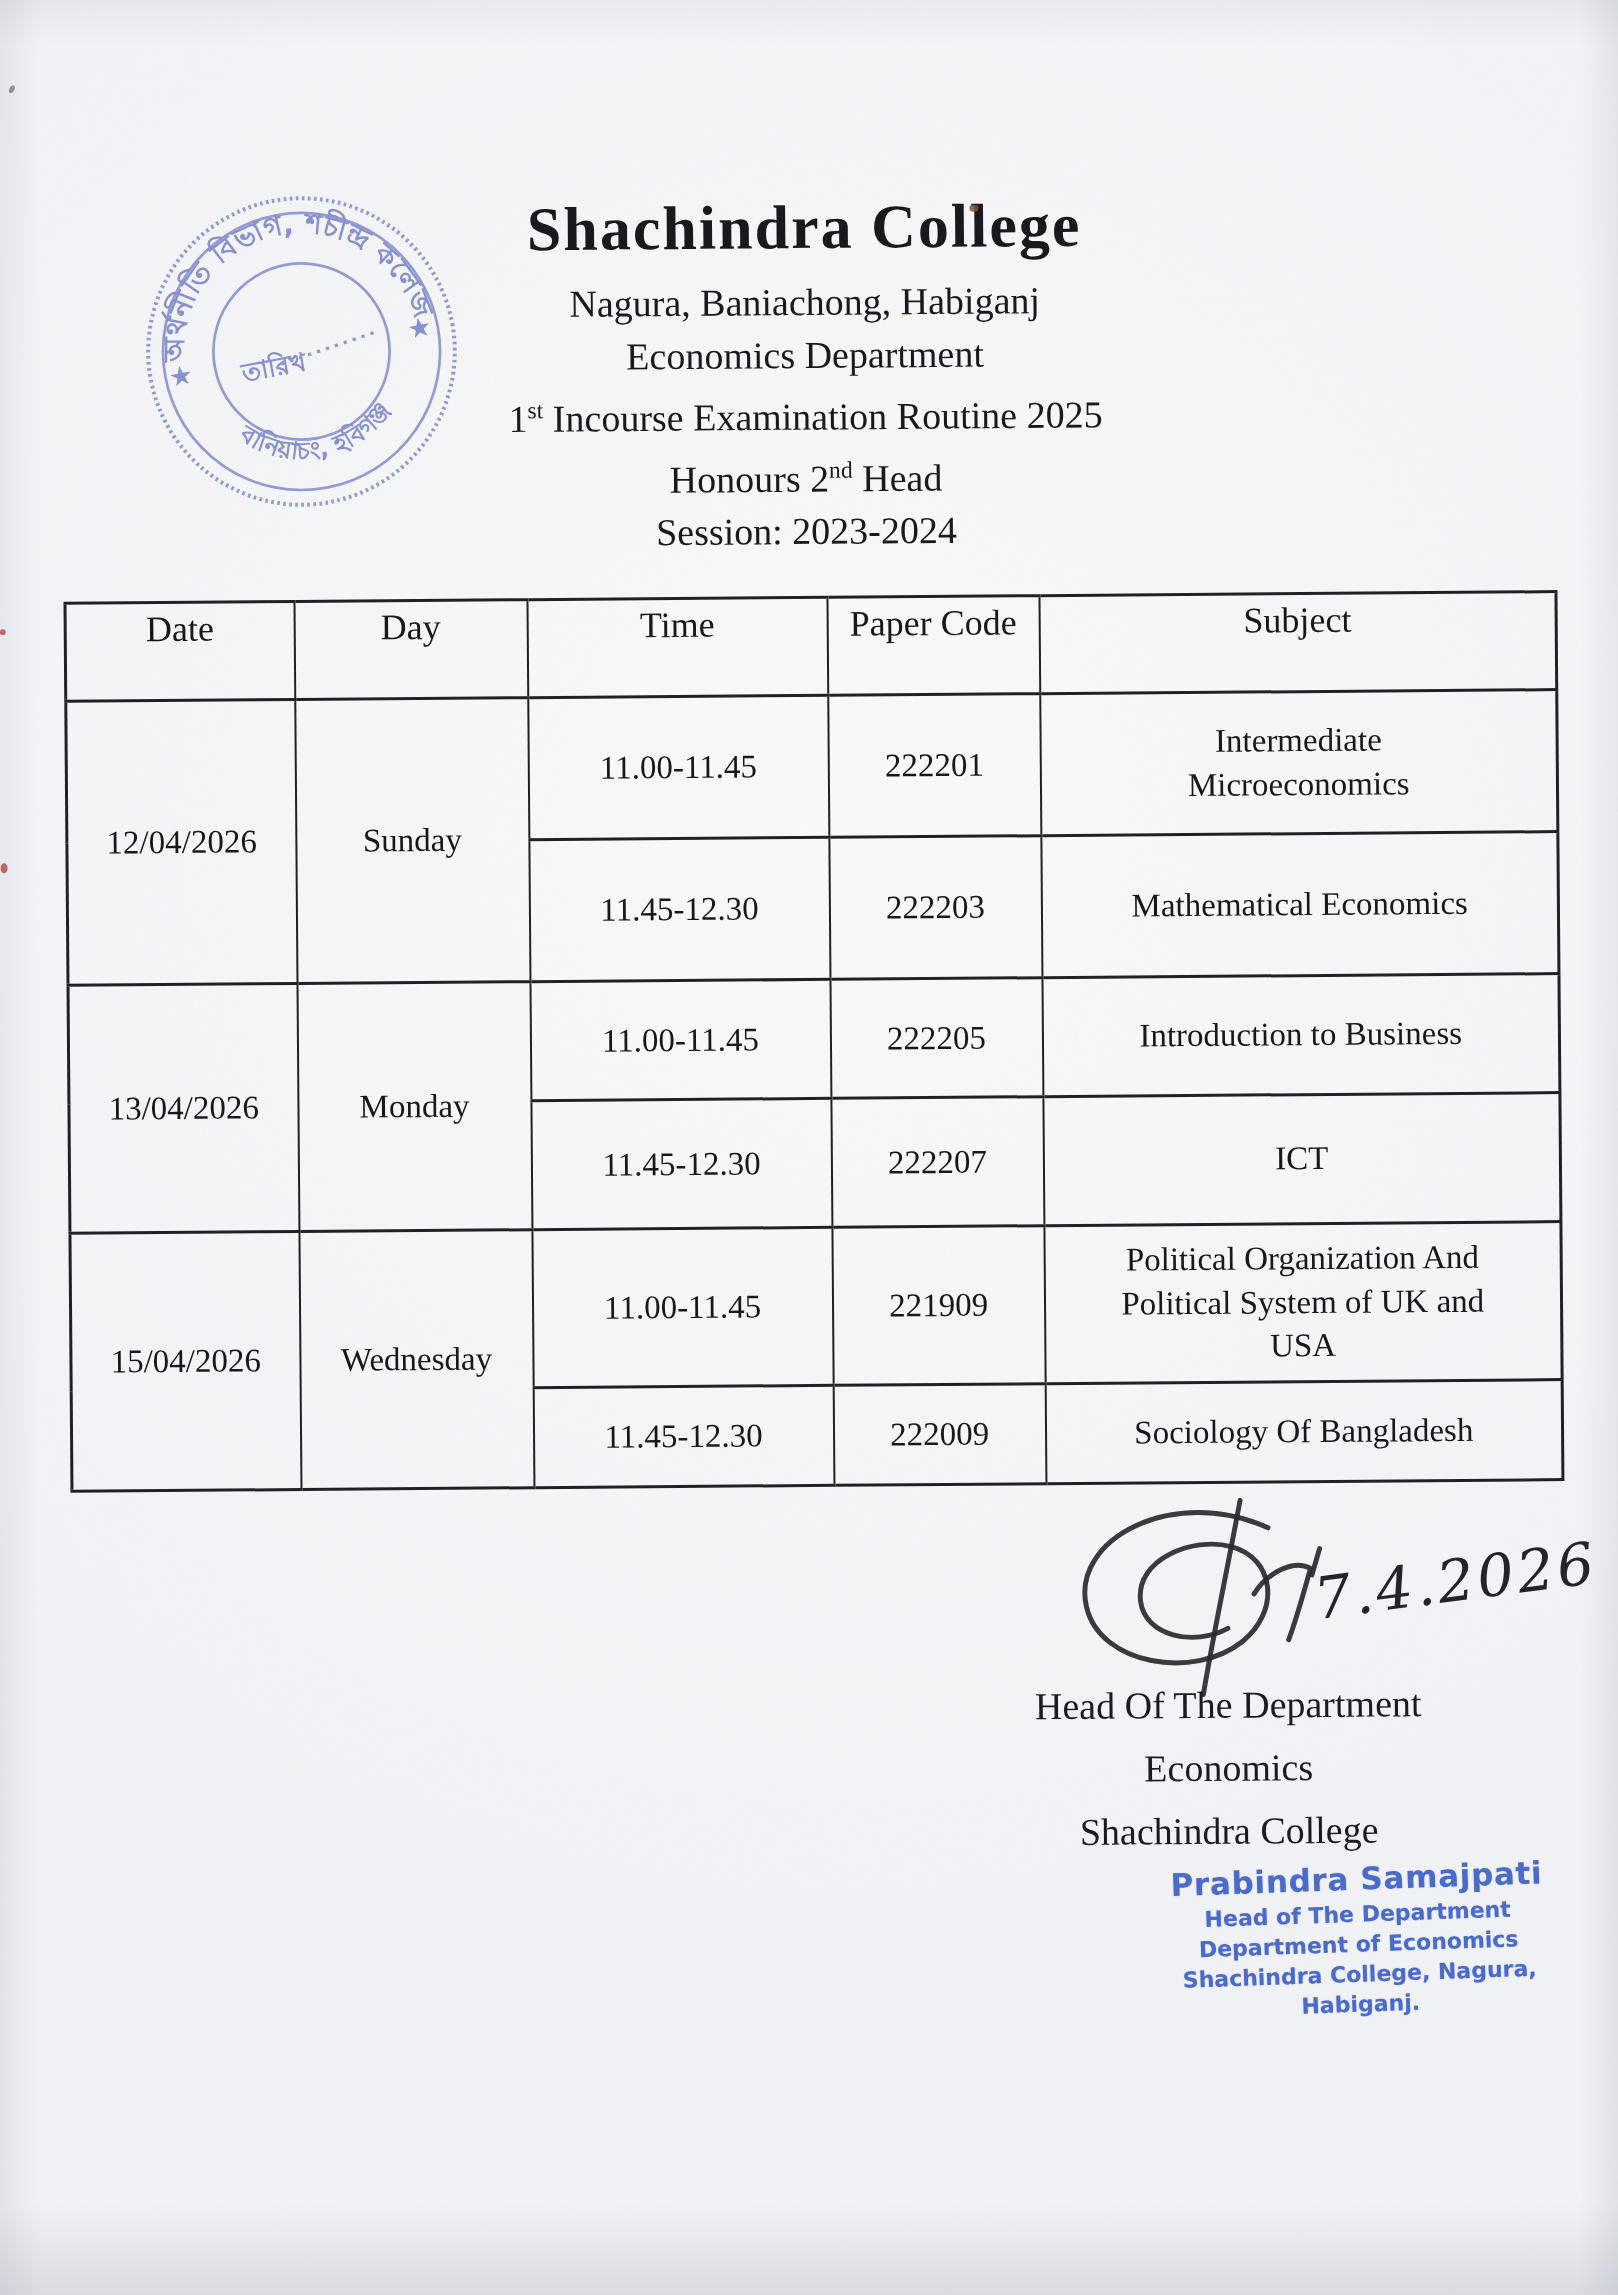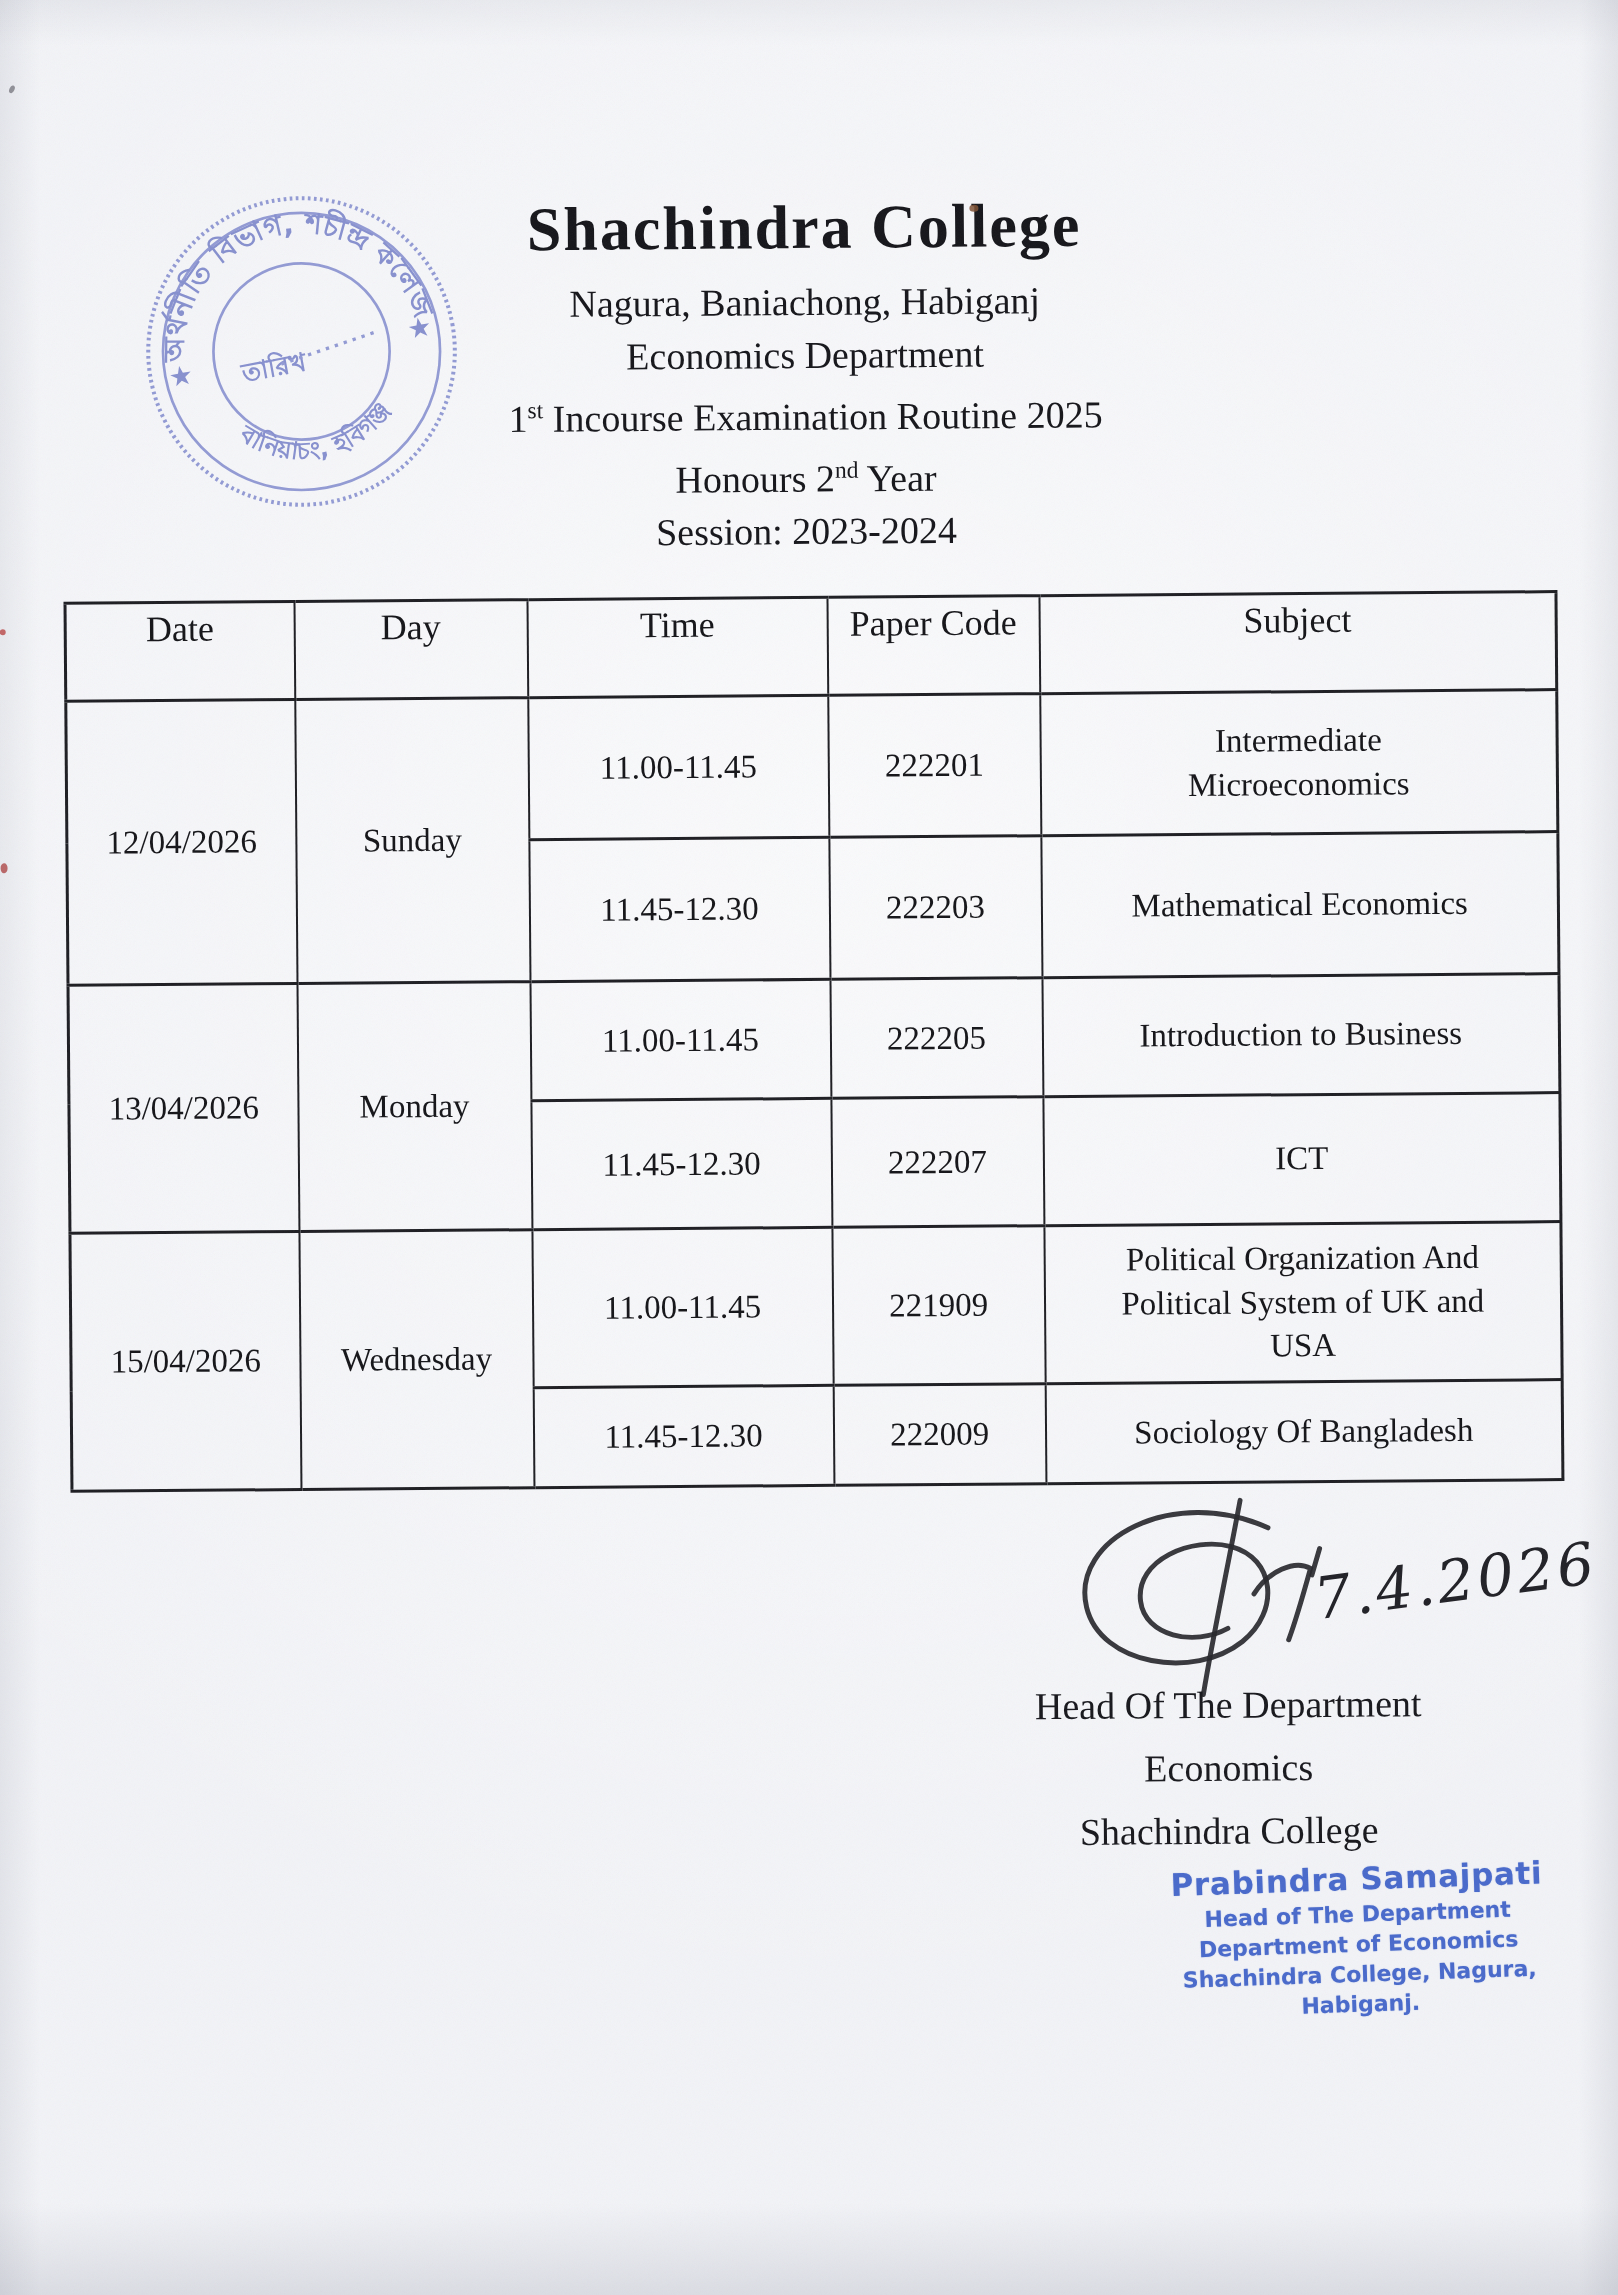--- a/index.html
+++ b/index.html
@@ -104,21 +104,21 @@
       <text x="396" y="246" font-size="40">★</text>
       <text x="142" y="264" font-size="38">তারিখ</text>
       <line x1="202" y1="248" x2="352" y2="226" stroke="#7d87cd" stroke-width="5" stroke-dasharray="5 9"></line>
     </svg>
 
     <header class="head">
       <div class="title">Shachindra College</div>
       <div class="sub first">Nagura, Baniachong, Habiganj</div>
       <div class="sub">Economics Department</div>
       <div class="sub"><span>1</span><sup>st</sup><span> Incourse Examination Routine 2025</span></div>
-      <div class="sub"><span>Honours 2</span><sup>nd</sup><span> Year</span></div>
+      <div class="sub"><span>Honours 2</span><sup>nd</sup><span> Head</span></div>
       <div class="sub">Session: 2023-2024</div>
     </header>
 
     <table class="routine">
       <colgroup>
         <col class="c-date">
           <col class="c-day">
           <col class="c-time">
           <col class="c-code">
           <col class="c-subject">

